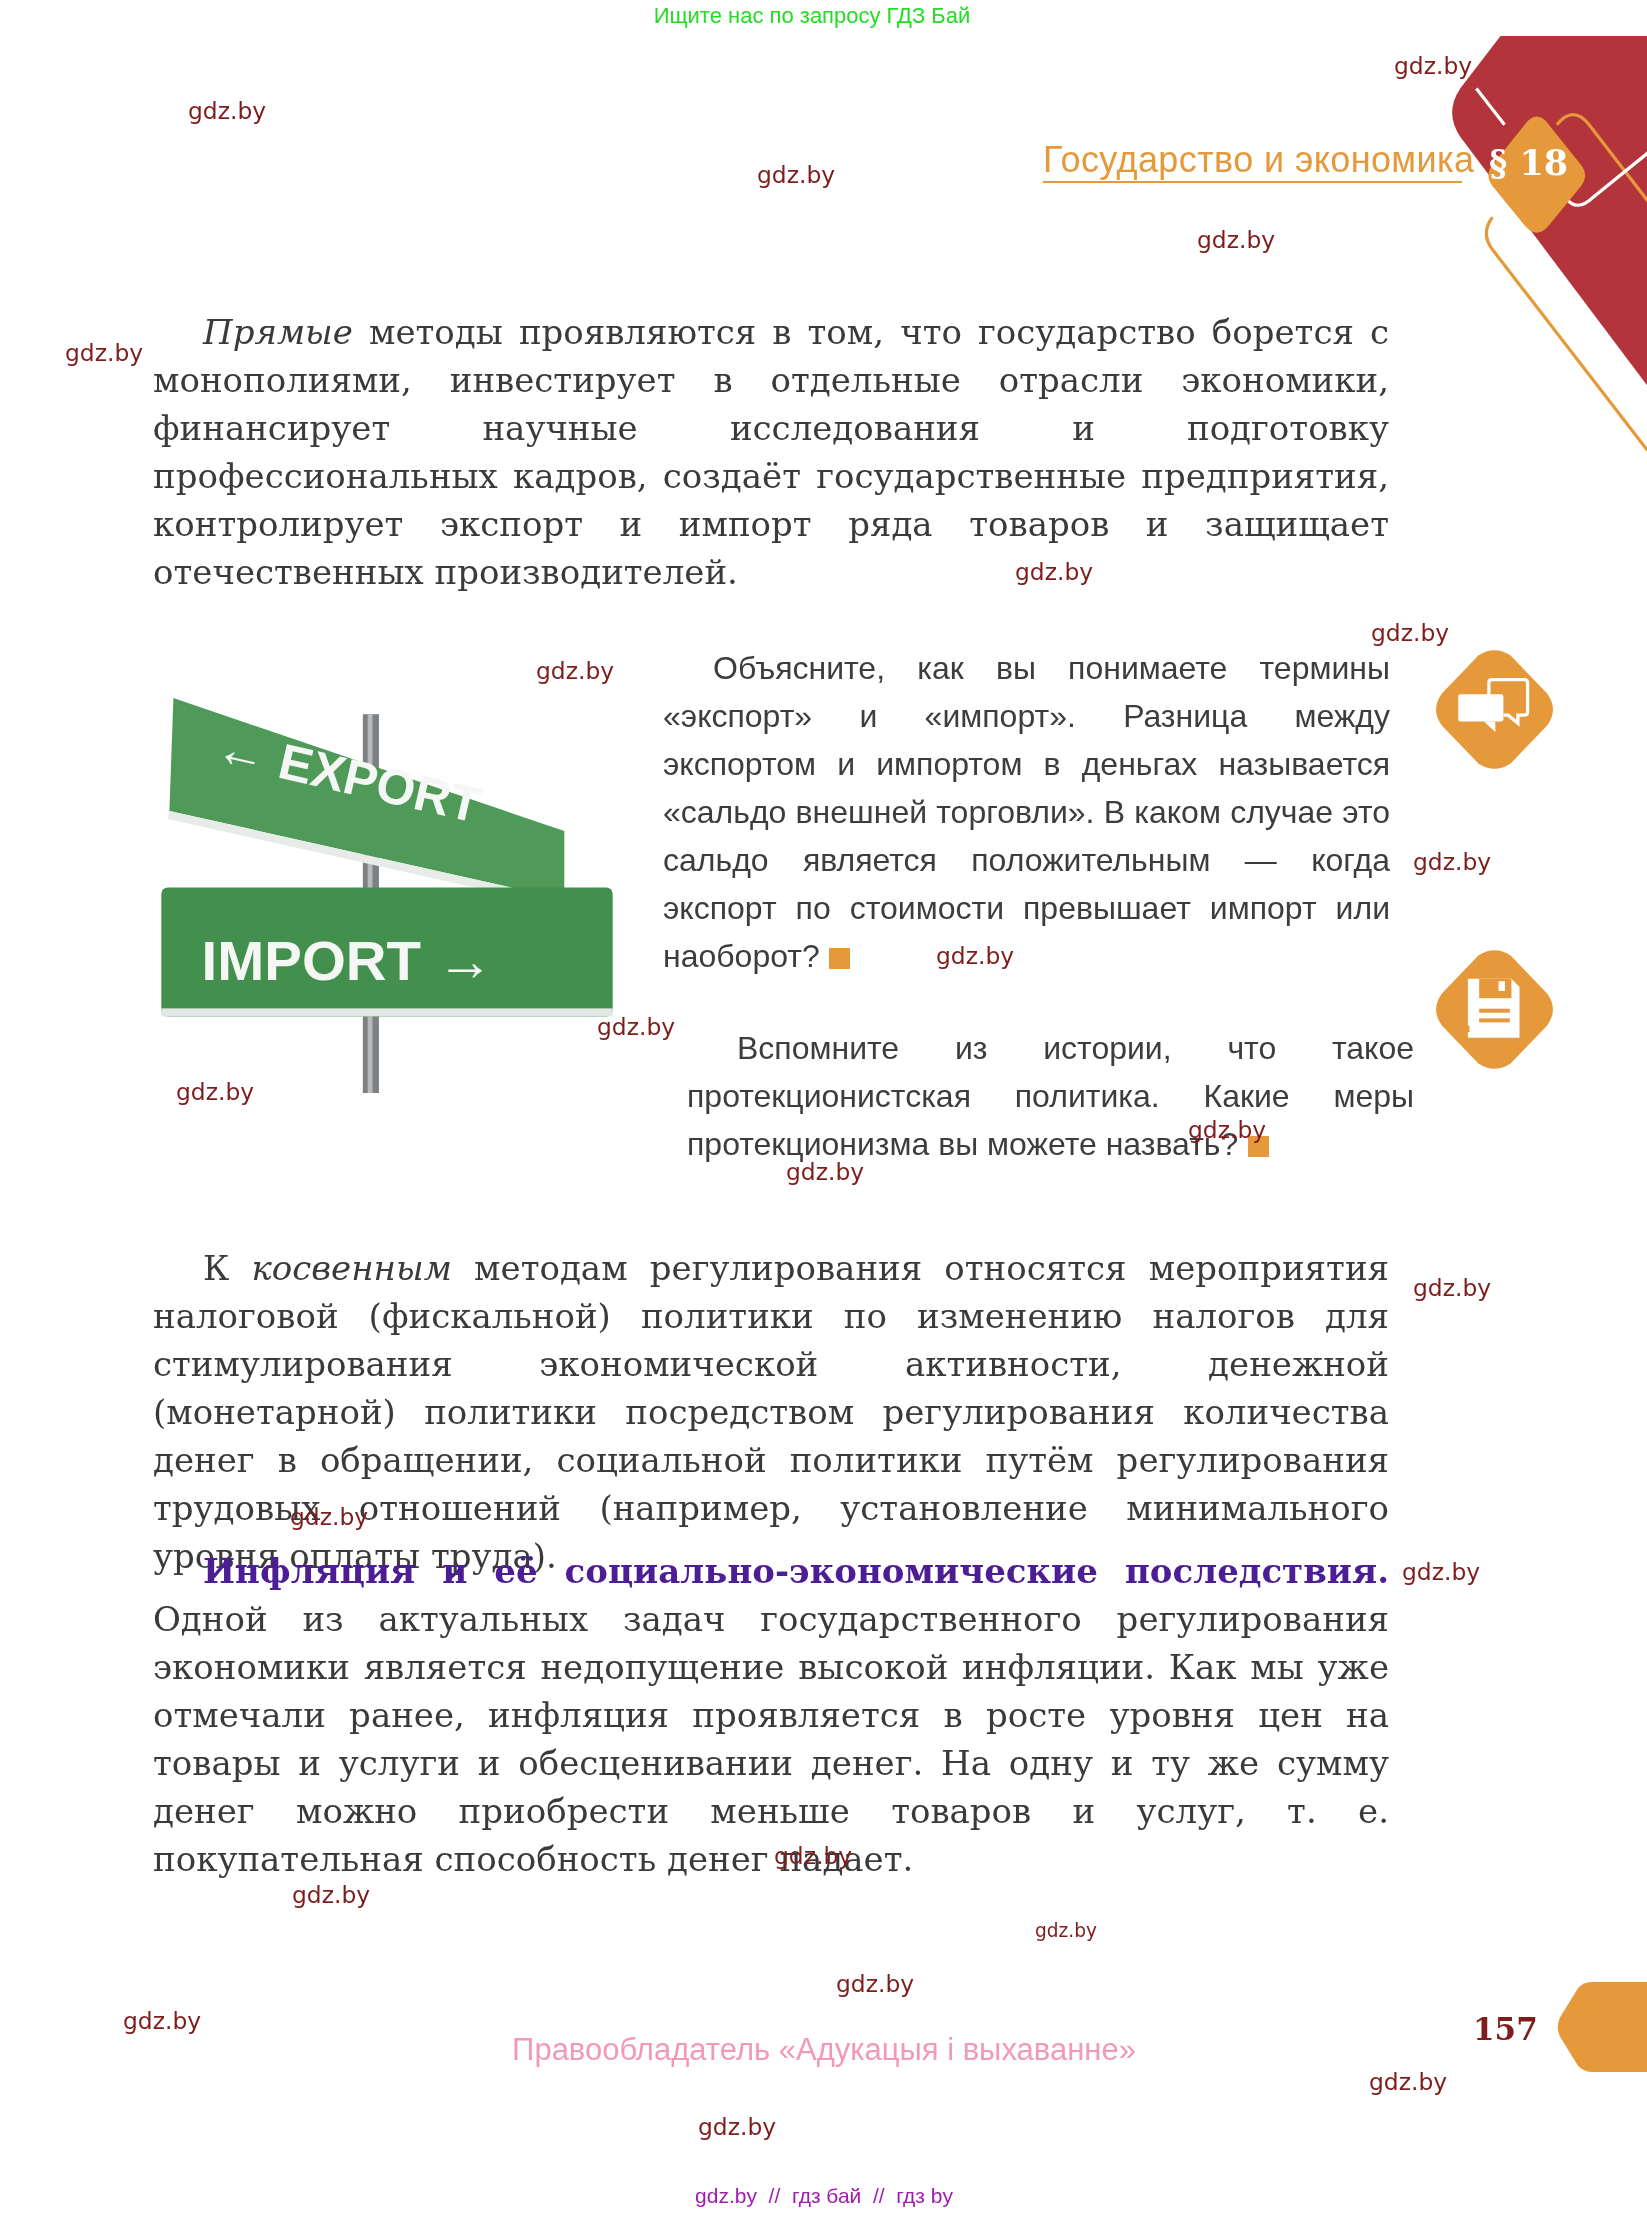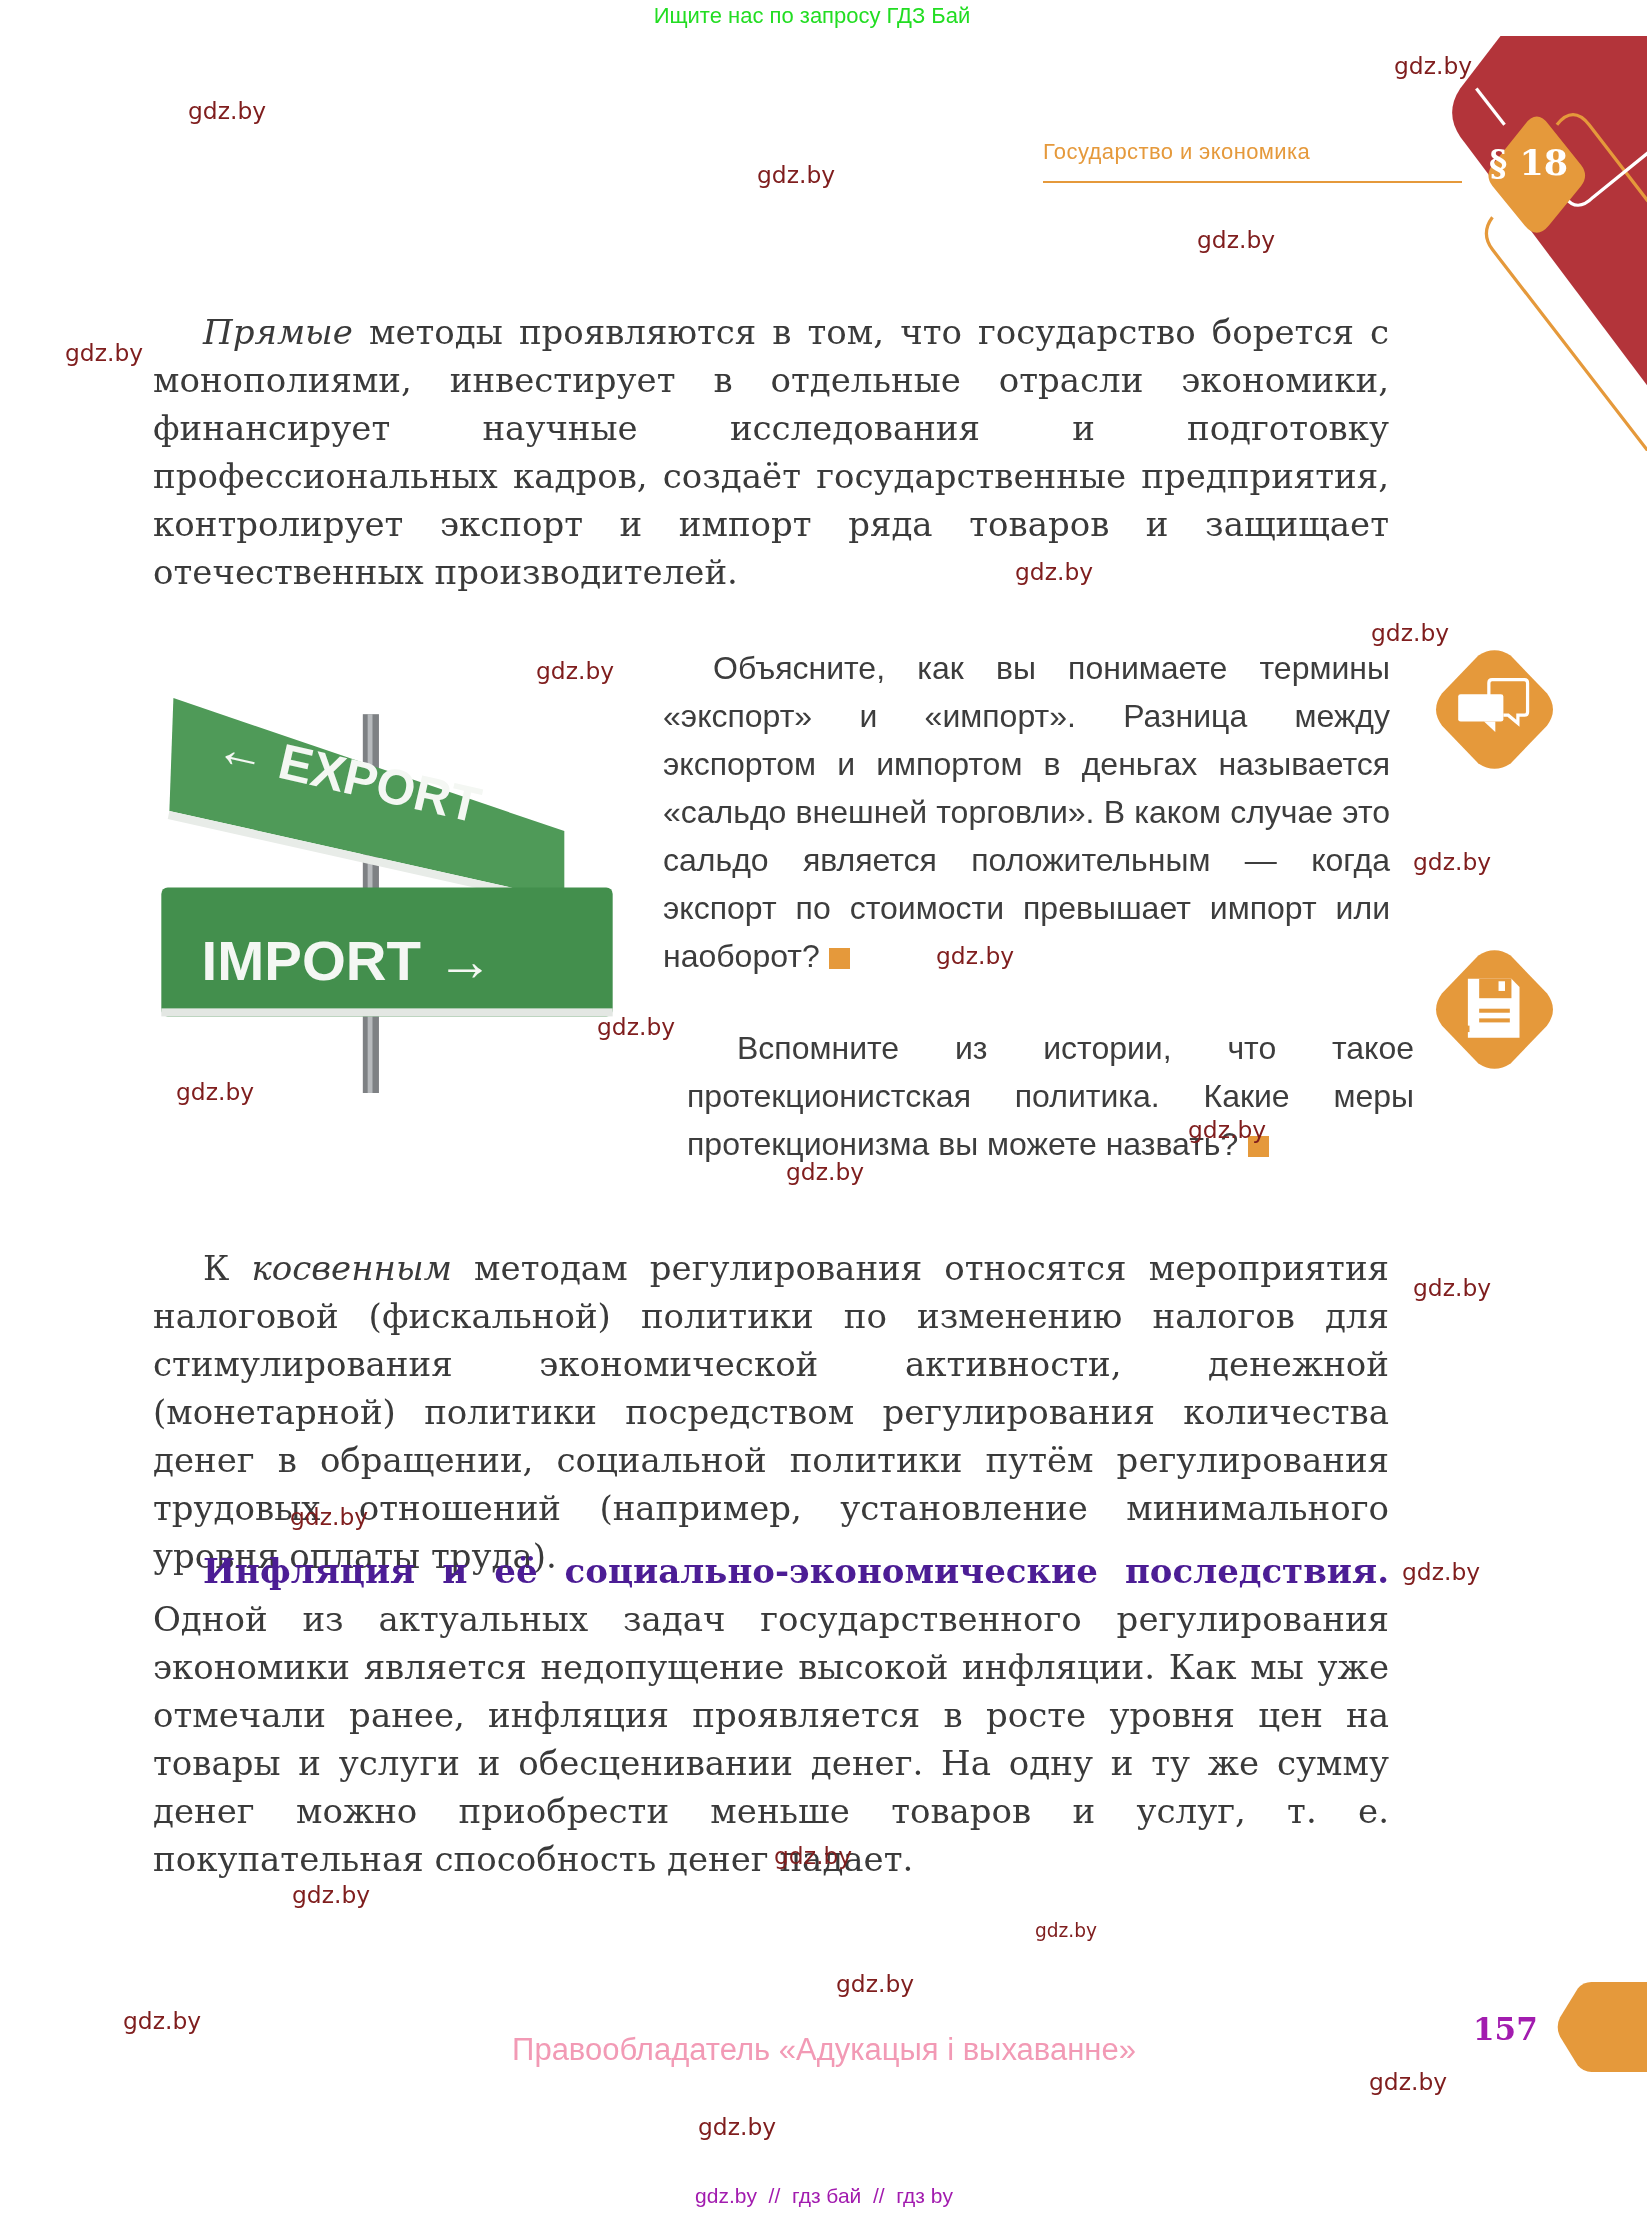--- a/index.html
+++ b/index.html
@@ -9,42 +9,42 @@
       font-family: "Liberation Sans", sans-serif;
     }
     .abs { position: absolute; }
     .top-banner {
       left: 0; width: 1624px; top: 3.2px; text-align: center;
       color: #22dd22; font-size: 22px; font-family: "Liberation Sans", sans-serif;
     }
     .wm { color: #7f1d1d; font-size: 23.4px; font-family: "DejaVu Sans", sans-serif; white-space: nowrap; }
     .wm.small { font-size: 18.6px; }
     .chapter-title {
-      left: 1043px; top: 139px; color: #e5993b; font-size: 22px; letter-spacing: 0.4px;
+      left: 1043px; top: 139px; color: #e5993b; font-size: 36px; letter-spacing: 0.4px;
       font-family: "Liberation Sans", sans-serif; white-space: nowrap;
     }
     .chapter-rule { left: 1043px; top: 181px; width: 419px; height: 2.4px; background: #e5993b; }
     .corner-deco { left: 1436px; top: 32px; width: 212px; height: 419px; }
     .body-text {
       font-family: "DejaVu Serif", serif; color: #3a3a3a; font-size: 34px; line-height: 48px;
       text-align: justify; text-align-last: left; width: 1236px;
     }
     .body-text p { margin: 0; text-indent: 50px; }
     .body-text .ital { font-style: italic; }
     .body-text .red { color: #4c1d95; font-weight: bold; }
     .side-text {
       font-family: "Liberation Sans", sans-serif; color: #3d3d3d; font-size: 32px; line-height: 48px;
       text-align: justify; text-align-last: left; width: 727px;
     }
     .side-text p { margin: 0; text-indent: 50px; }
     .end-square { display: inline-block; width: 21px; height: 21px; background: #e5993b; vertical-align: -1.6px; margin-left: 9.7px; }
     .diamond-icon { width: 121px; height: 121px; }
     .photo { left: 153px; top: 690px; width: 468px; height: 403px; }
     .copyright { left: 0; width: 1648px; top: 2032px; text-align: center; color: #f29ab5; font-size: 31px; font-family: "Liberation Sans", sans-serif; }
-    .page-number { left: 1473px; top: 2011px; font-family: "DejaVu Serif", serif; font-weight: bold; color: #a21caf; font-size: 31px; }
+    .page-number { left: 1473px; top: 2011px; font-family: "DejaVu Serif", serif; font-weight: bold; color: #7f1d1d; font-size: 31px; }
     .page-tab { left: 1555px; top: 1982px; width: 93px; height: 90px; }
     .bottom-links { left: 0; width: 1648px; top: 2184px; text-align: center; color: #a21caf; font-size: 21px; font-family: "Liberation Sans", sans-serif; white-space: pre; }
   </style>
 </head>
 <body>
 
 <div class="abs top-banner">Ищите нас по запросу ГДЗ Бай</div>
 
 <svg class="abs corner-deco" viewBox="0 0 263 520">
   <path d="M80 5 L263 5 L263 440 L30 130 Q10 100 30 70 Z" fill="#b3343a"></path>

